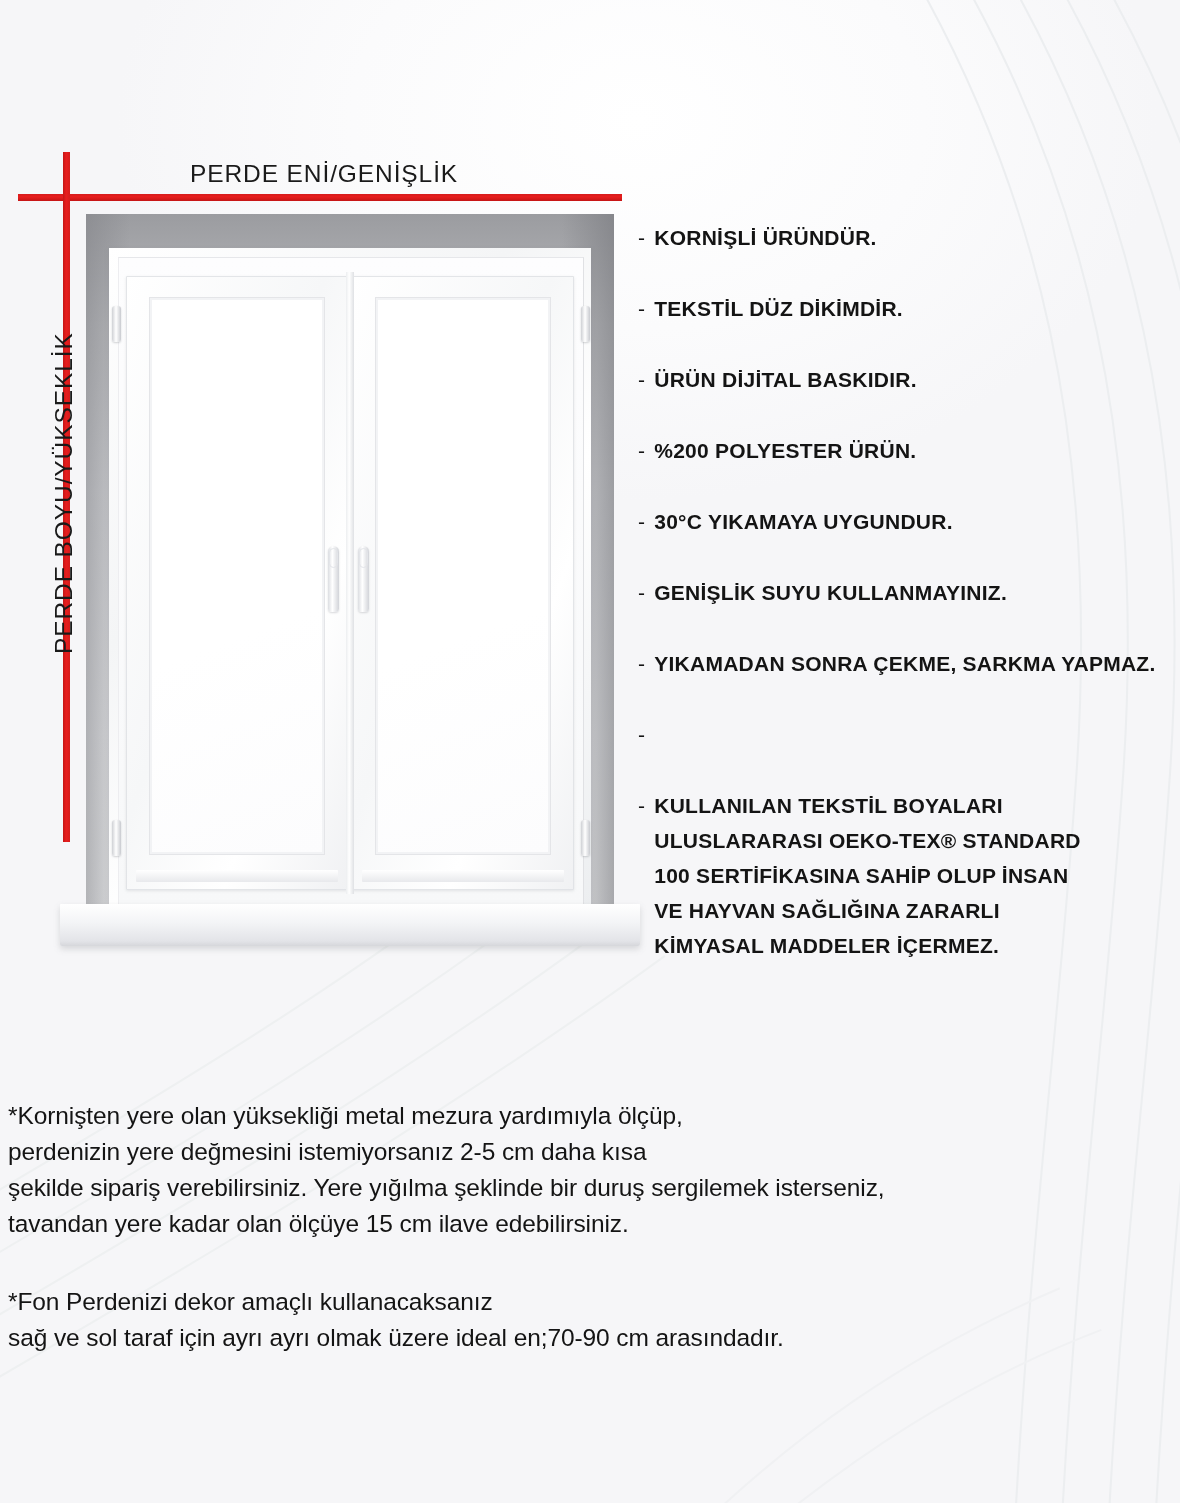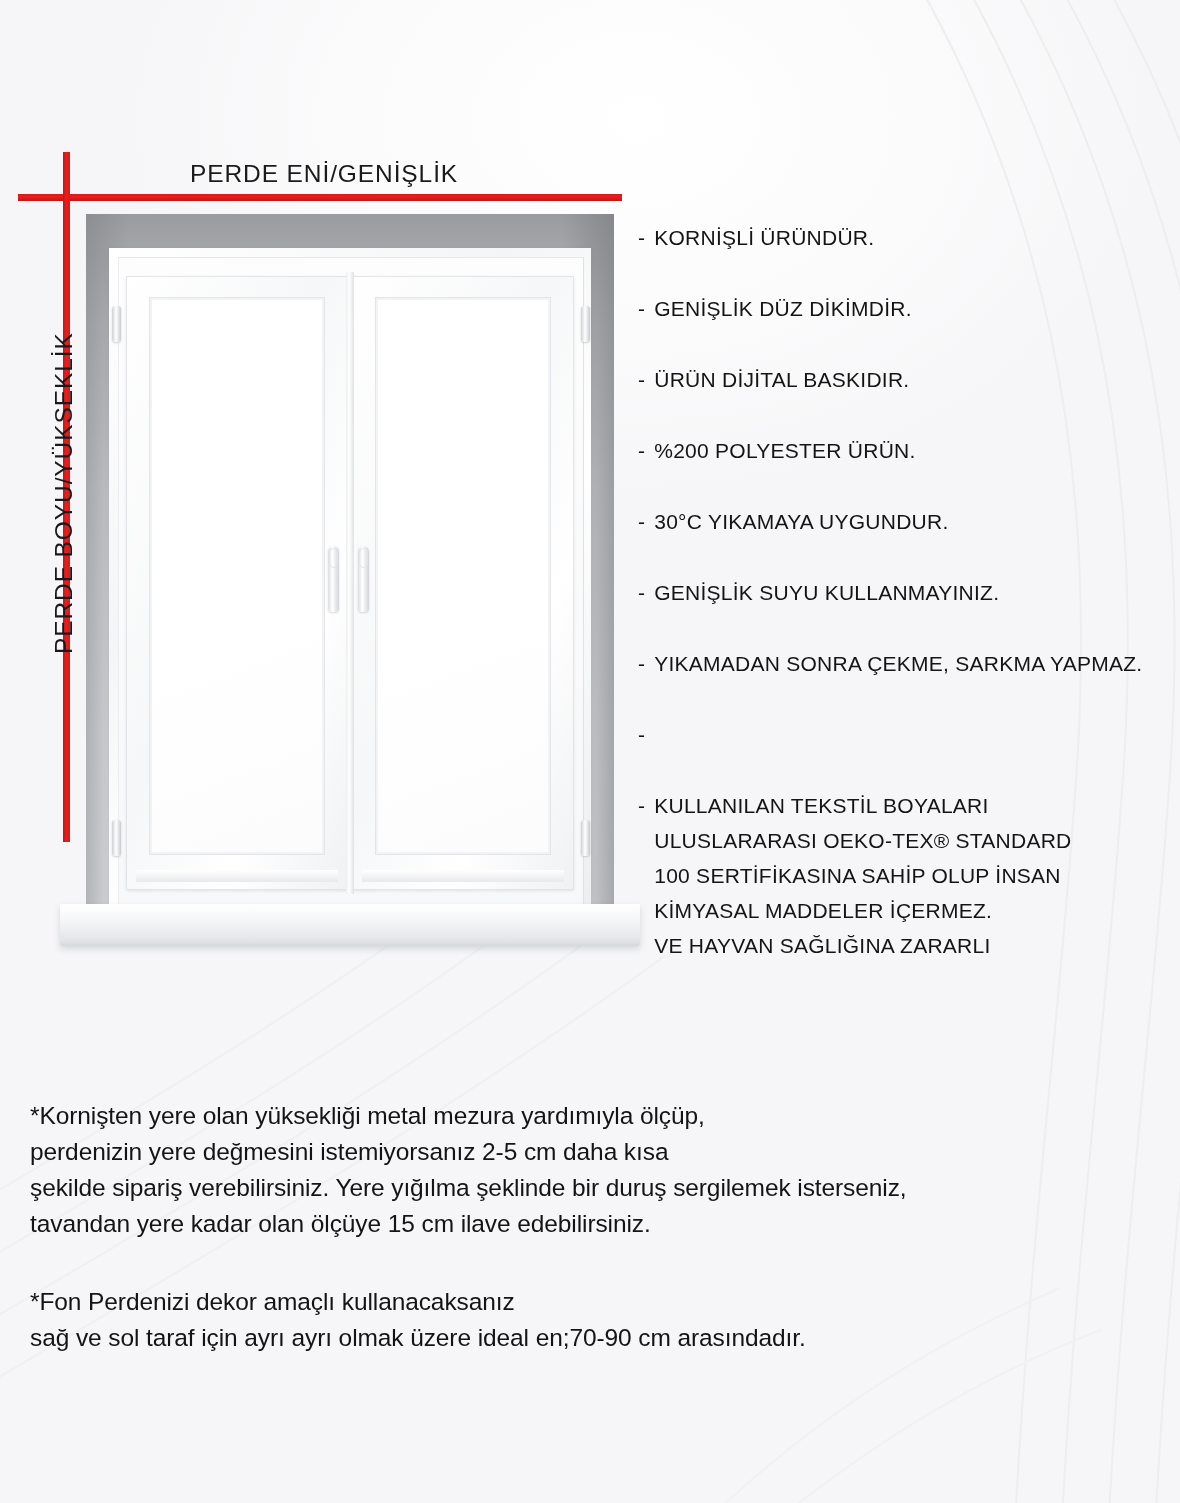--- a/index.html
+++ b/index.html
@@ -221,26 +221,26 @@
     line-height: 35px;
     letter-spacing: 0.25px;
     color: #141414;
     margin-bottom: 36px;
   }
   .feature-item:last-child { margin-bottom: 0; }
   .feature-dash {
     flex: 0 0 auto;
     margin-right: 9px;
   }
-  .feature-lines > div { white-space: nowrap; }
+  .feature-lines > div { white-space: nowrap; font-weight: bold; }
 
   
   .notes {
     position: absolute;
-    left: 30px;
+    left: 8px;
     top: 1098px;
     width: 1140px;
   }
   .note-para {
     font-size: 24.5px;
     line-height: 36px;
     color: #141414;
     letter-spacing: -0.1px;
   }
   .note-para div { white-space: nowrap; }
@@ -309,21 +309,21 @@
   <div class="features">
     <div class="feature-item">
       <span class="feature-dash">-</span>
       <span class="feature-lines">
         <div>KORNİŞLİ ÜRÜNDÜR.</div>
       </span>
     </div>
     <div class="feature-item">
       <span class="feature-dash">-</span>
       <span class="feature-lines">
-        <div>GENİŞLİK DÜZ DİKİMDİR.</div>
+        <div>TEKSTİL DÜZ DİKİMDİR.</div>
       </span>
     </div>
     <div class="feature-item">
       <span class="feature-dash">-</span>
       <span class="feature-lines">
         <div>ÜRÜN DİJİTAL BASKIDIR.</div>
       </span>
     </div>
     <div class="feature-item">
       <span class="feature-dash">-</span>
@@ -351,22 +351,22 @@
     </div>
     <div class="feature-item">
       <span class="feature-dash">-</span>
     </div>
     <div class="feature-item">
       <span class="feature-dash">-</span>
       <span class="feature-lines">
         <div>KULLANILAN TEKSTİL BOYALARI</div>
         <div>ULUSLARARASI OEKO-TEX® STANDARD</div>
         <div>100 SERTİFİKASINA SAHİP OLUP İNSAN</div>
+        <div>VE HAYVAN SAĞLIĞINA ZARARLI</div>
         <div>KİMYASAL MADDELER İÇERMEZ.</div>
-        <div>VE HAYVAN SAĞLIĞINA ZARARLI</div>
       </span>
     </div>
   </div>
 
   <div class="notes">
     <div class="note-para">
       <div>*Kornişten yere olan yüksekliği metal mezura yardımıyla ölçüp,</div>
       <div>perdenizin yere değmesini istemiyorsanız 2-5 cm daha kısa</div>
       <div>şekilde sipariş verebilirsiniz. Yere yığılma şeklinde bir duruş sergilemek isterseniz,</div>
       <div>tavandan yere kadar olan ölçüye 15 cm ilave edebilirsiniz.</div>

